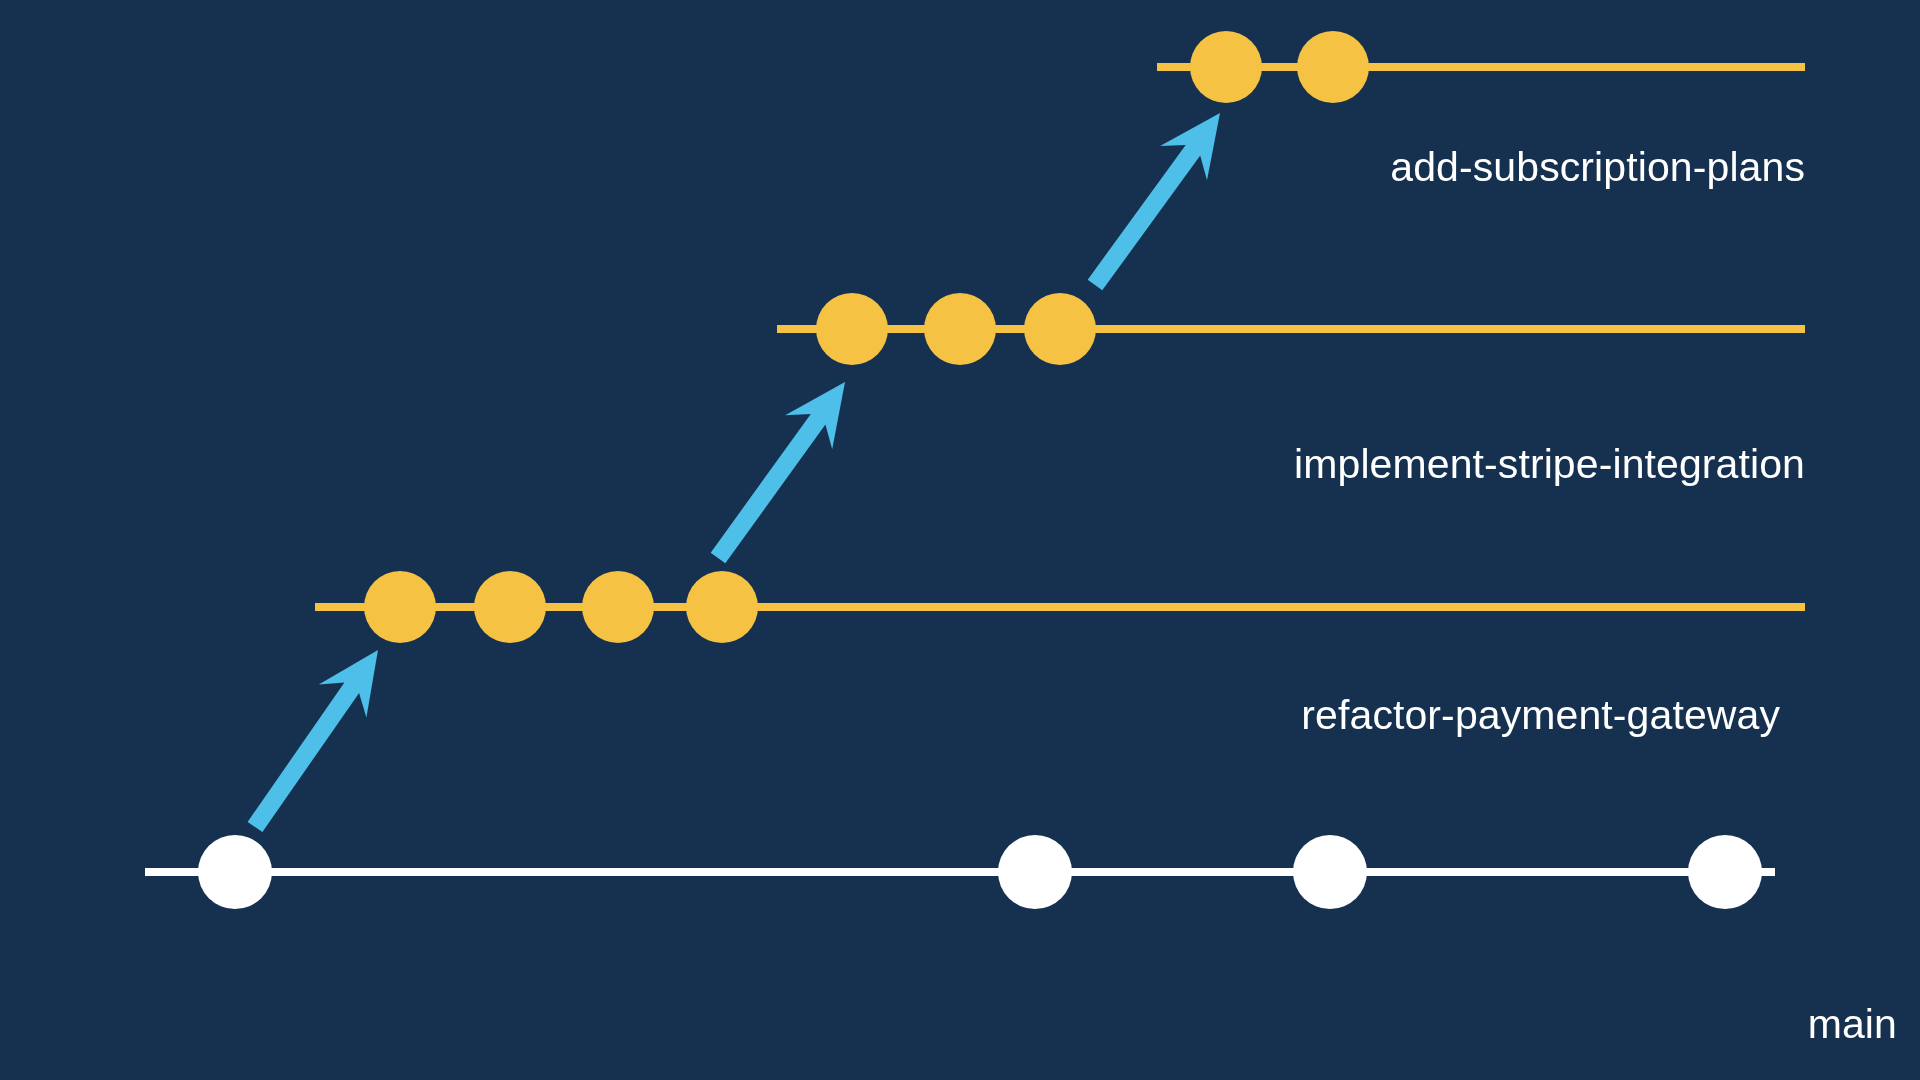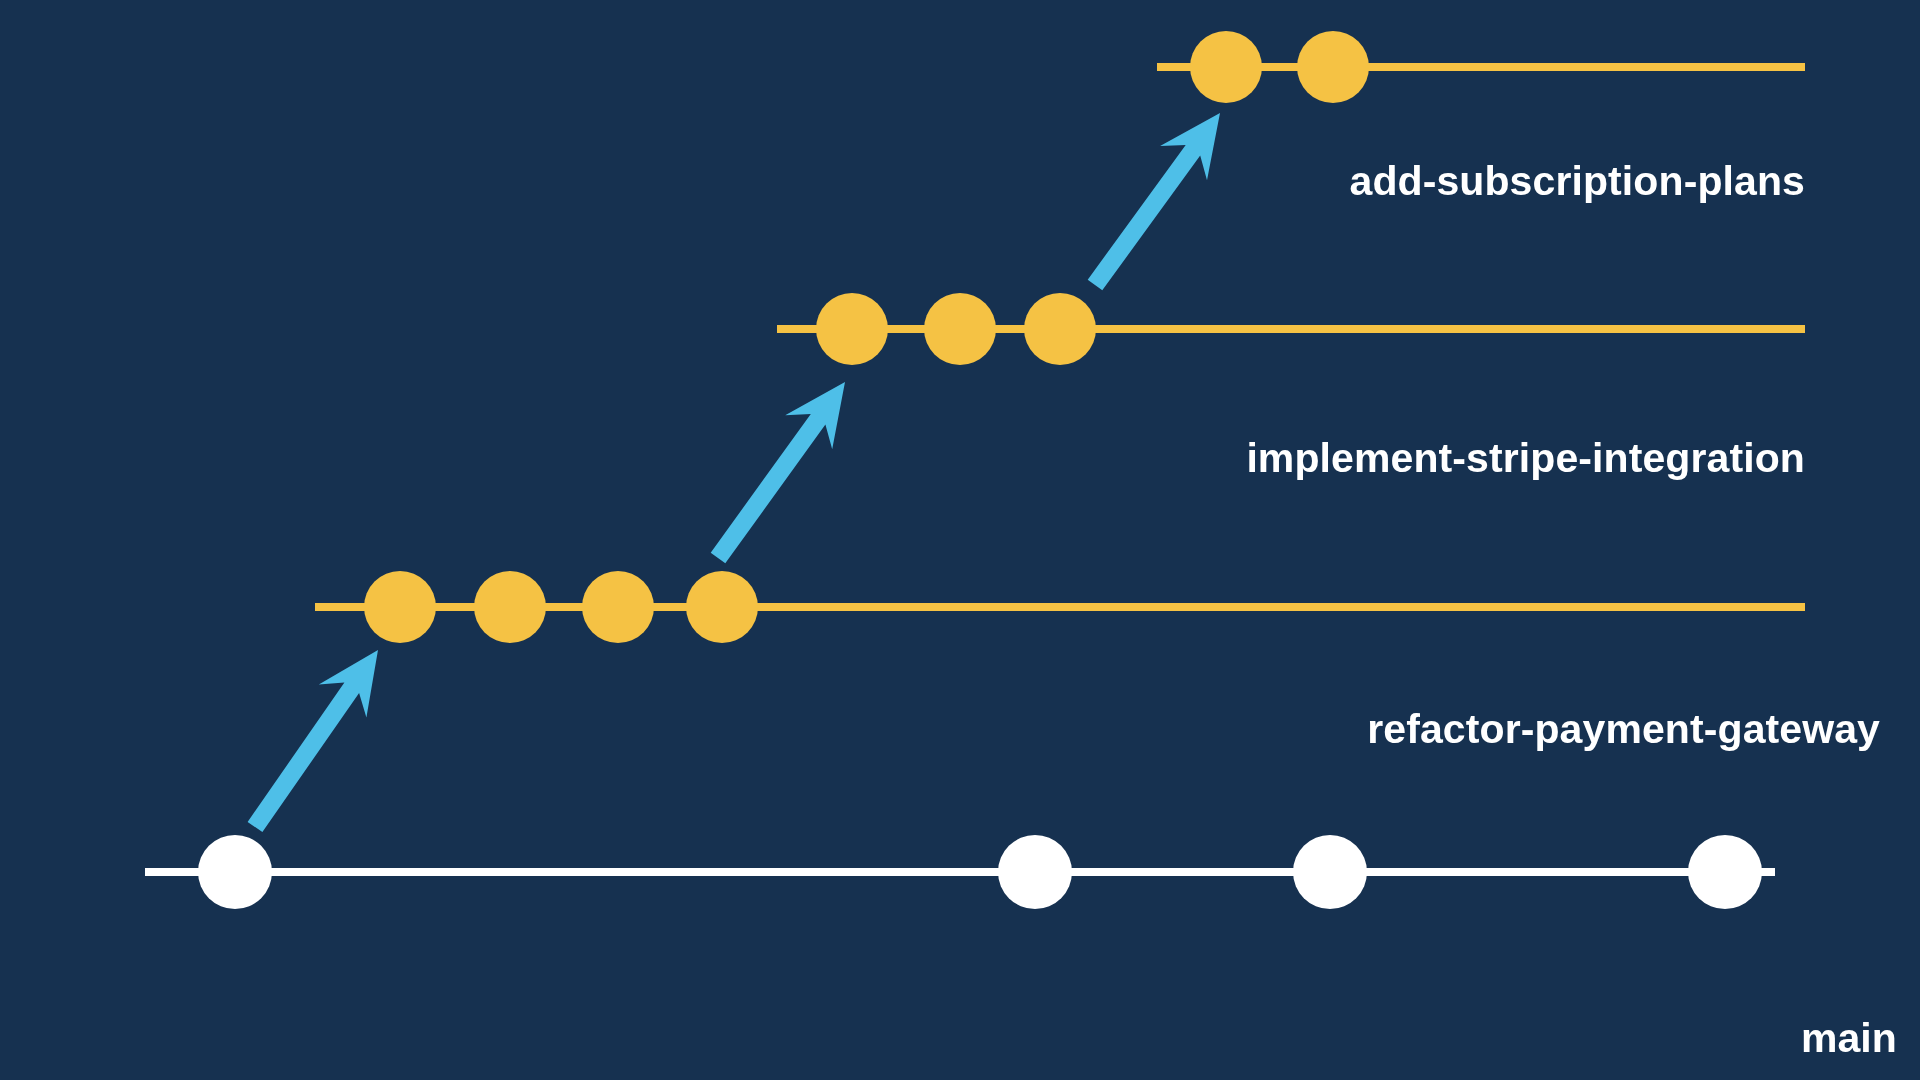--- a/index.html
+++ b/index.html
@@ -26,27 +26,26 @@
     left: 0;
     width: 1920px;
     height: 1080px;
     display: block;
   }
   .branch-label {
     position: absolute;
     color: #FFFFFF;
     font-family: "Liberation Sans", sans-serif;
     font-size: 41px;
-    font-weight: 700;
+    font-weight: 400;
     letter-spacing: 0.1px;
     white-space: nowrap;
     text-align: center;
     line-height: 1;
     transform: translate(-100%, -50%);
-    margin-top: 14px;
   }
 </style>
 </head>
 <body>
 
 <div id="stage">
 
   <svg id="graph" viewBox="0 0 1920 1080" width="1920" height="1080" xmlns="http://www.w3.org/2000/svg">
     <g id="branch-lines-group">
         <line x1="1157" y1="67" x2="1805" y2="67" stroke="#F5C244" stroke-width="8" stroke-linecap="butt"></line>
@@ -71,18 +70,18 @@
         <circle cx="722" cy="607" r="36" fill="#F5C244"></circle>
         <circle cx="235" cy="872" r="37" fill="#FFFFFF"></circle>
         <circle cx="1035" cy="872" r="37" fill="#FFFFFF"></circle>
         <circle cx="1330" cy="872" r="37" fill="#FFFFFF"></circle>
         <circle cx="1725" cy="872" r="37" fill="#FFFFFF"></circle>
       </g>
   </svg>
 
   <div id="labels-layer">
       <div class="branch-label" style="left: 1805px; top: 167px;">add-subscription-plans</div>
-      <div class="branch-label" style="left: 1805px; top: 444px;">implement-stripe-integration</div>
-      <div class="branch-label" style="left: 1880px; top: 715px;">refactor-payment-gateway</div>
+      <div class="branch-label" style="left: 1805px; top: 464px;">implement-stripe-integration</div>
+      <div class="branch-label" style="left: 1780px; top: 715px;">refactor-payment-gateway</div>
       <div class="branch-label" style="left: 1897px; top: 1024px;">main</div>
     </div>
 
 </div>
 
 </body></html>

